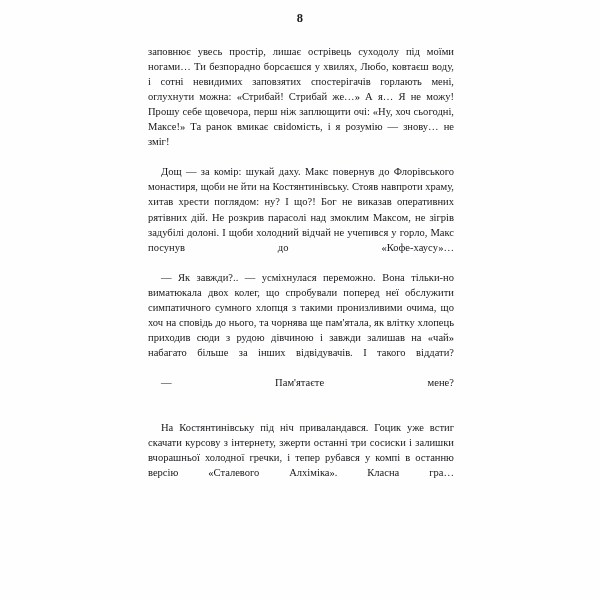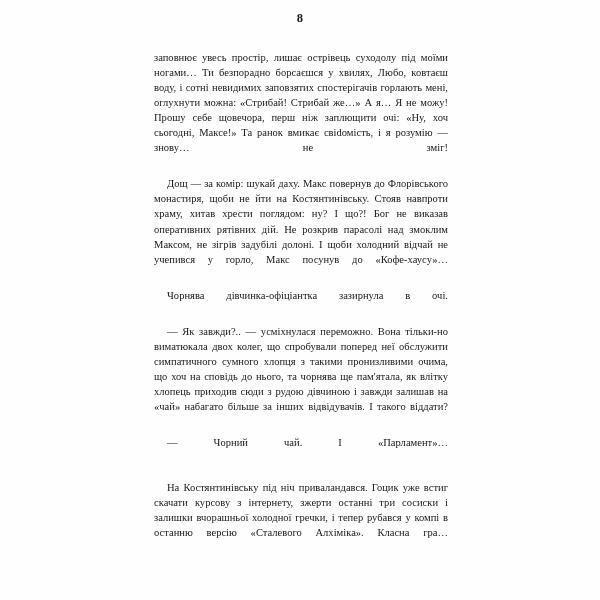--- a/index.html
+++ b/index.html
@@ -44,21 +44,21 @@
     width: 306px;
     font-size: 10.55px;
     line-height: 15.05px;
     text-align: justify;
     text-justify: inter-word;
     color: #18181c;
     -webkit-font-smoothing: antialiased;
   }
 
   .para {
-    margin: 6px;
+    margin: 0;
     text-indent: 13px;
     text-align: justify;
     hyphens: manual;
   }
 
   .para.no-indent {
     text-indent: 0;
   }
 
   
@@ -76,19 +76,18 @@
 </head>
 <body>
 
 <div id="page">
 
   <div id="page-number">8</div>
 
   <div id="text-column">
       <p class="para no-indent">заповнює увесь простір, лишає острівець суходолу під мо­їми ногами… Ти безпорадно борсаєшся у хвилях, Любо, ковтаєш воду, і сотні невидимих заповзятих спостерігачів горлають мені, оглухнути можна: «Стрибай! Стрибай же…» А я… Я не можу! Прошу себе щовечора, перш ніж заплю­щити очі: «Ну, хоч сьогодні, Максе!» Та ранок вмикає сві­dомість, і я розумію — знову… не зміг!</p>
       <p class="para">Дощ — за комір: шукай даху. Макс повернув до Флорів­ського монастиря, щоби не йти на Костянтинівську. Стояв навпроти храму, хитав хрести поглядом: ну? І що?! Бог не ви­казав оперативних рятівних дій. Не розкрив парасолі над змоклим Максом, не зігрів задубілі долоні. І щоби холодний відчай не учепився у горло, Макс посунув до «Кофе-хаусу»…</p>
-      <p class="para">Чорнява дівчинка-офіціантка зазирнула в очі.</p>
       <p class="para">— Як завжди?.. — усміхнулася переможно. Вона тіль­ки-но виматюкала двох колег, що спробували поперед неї обслужити симпатичного сумного хлопця з такими про­низливими очима, що хоч на сповідь до нього, та чорнява ще пам'ятала, як влітку хлопець приходив сюди з рудою дівчиною і завжди залишав на «чай» набагато більше за інших відвідувачів. І такого віддати?</p>
-      <p class="para">— Чорний чай. І «Парламент»…</p>
+      <p class="para">— Пам'ятаєте мене?</p>
       <p class="para scene-break">На Костянтинівську під ніч приваландався. Гоцик уже встиг скачати курсову з інтернету, зжерти останні три со­сиски і залишки вчорашньої холодної гречки, і тепер рубався у компі в останню версію «Сталевого Алхіміка». Класна гра…</p>
     </div>
 
 </div>
 
 </body></html>

